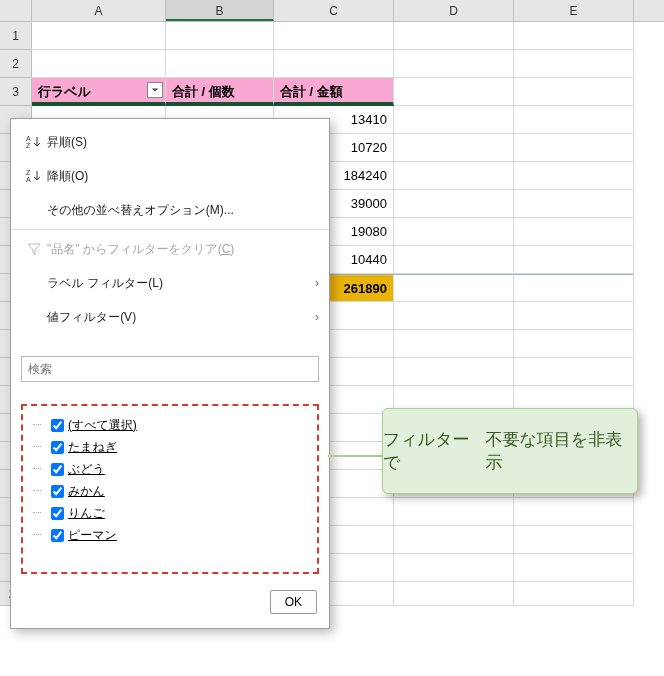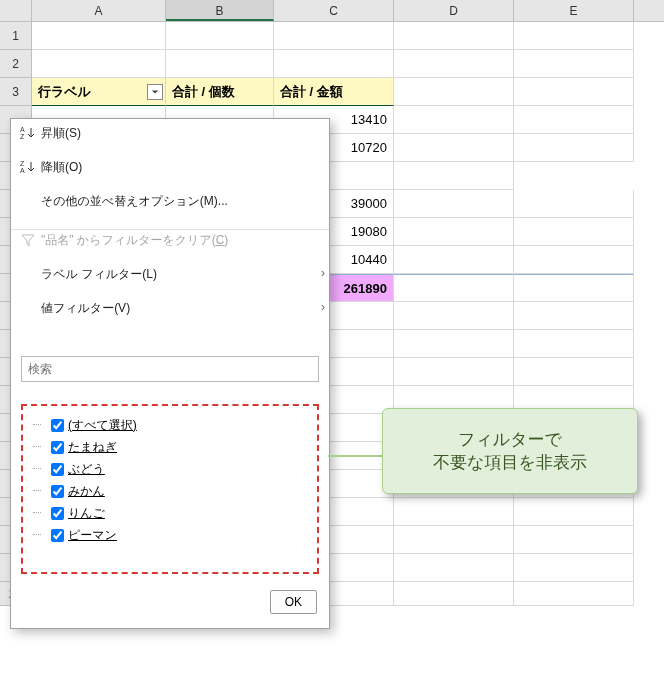--- a/index.html
+++ b/index.html
@@ -58,25 +58,25 @@
   .cell {
     border-right: 1px solid #d9d9d9;
     border-bottom: 1px solid #d9d9d9;
     padding: 0 6px;
     line-height: 28px;
     text-align: right;
     font-size: 13px;
     position: relative;
   }
   .cell.text { text-align: left; }
-  .row-3 .cell { background: #fef9c3; border-bottom: 1px solid #14532d; font-weight: bold; text-align: left;}
+  .row-3 .cell { background: #f9a8d4; border-bottom: 4px solid #14532d; font-weight: bold; text-align: left;}
   .row-21 { height: 24px; }
   .row-21 .row-header { line-height: 24px; }
   .row-21 .cell { line-height: 24px; }
-  .total-row .cell { background: #f0abfc; border-top: 1px solid #95b3d7; font-weight: bold;}
+  .total-row .cell { background: #eab308; border-top: 1px solid #95b3d7; font-weight: bold;}
 
   .dropdown-btn {
     position: absolute;
     right: 2px;
     top: 50%;
     transform: translateY(-50%);
     width: 16px;
     height: 16px;
     background: #fff;
     border: 1px solid #888;
@@ -92,23 +92,23 @@
     left: 10px;
     top: 118px;
     width: 320px;
     background: #fff;
     border: 1px solid #a0a0a0;
     box-shadow: 4px 4px 10px rgba(0,0,0,0.25);
     padding: 6px 0;
   }
   .menu-item {
     display: flex;
-    align-items: flex-start;
+    align-items: center;
     height: 34px;
-    padding: 0 4px;
+    padding: 0 10px;
     color: #222;
   }
   .menu-item.disabled { color: #a6a6a6; }
   .menu-icon {
     width: 26px;
     display: flex;
     align-items: center;
     justify-content: center;
   }
   .menu-label { flex: 1; }
@@ -174,21 +174,20 @@
     position: absolute;
     left: 382px;
     top: 408px;
     width: 256px;
     height: 86px;
     background: #e2efda;
     border: 1px solid #a9d08e;
     border-radius: 6px;
     box-shadow: 4px 4px 8px rgba(0,0,0,0.3);
     display: flex;
-    flex-direction: column;
     align-items: center;
     justify-content: center;
     font-size: 17px;
     color: #385723;
   }
   .callout-line {
     position: absolute;
     left: 328px;
     top: 455px;
     width: 56px;
@@ -253,20 +252,21 @@
         <div class="cell col-A"></div>
         <div class="cell col-B"></div>
         <div class="cell col-C">10720</div>
         <div class="cell col-D"></div>
         <div class="cell col-E"></div>
       </div>
     <div class="row">
         <div class="row-header"></div>
         <div class="cell col-A"></div>
         <div class="cell col-B"></div>
+        <div class="cell col-C">184240</div>
         <div class="cell col-D"></div>
         <div class="cell col-E"></div>
       </div>
     <div class="row">
         <div class="row-header"></div>
         <div class="cell col-A"></div>
         <div class="cell col-B"></div>
         <div class="cell col-C">39000</div>
         <div class="cell col-D"></div>
         <div class="cell col-E"></div>

